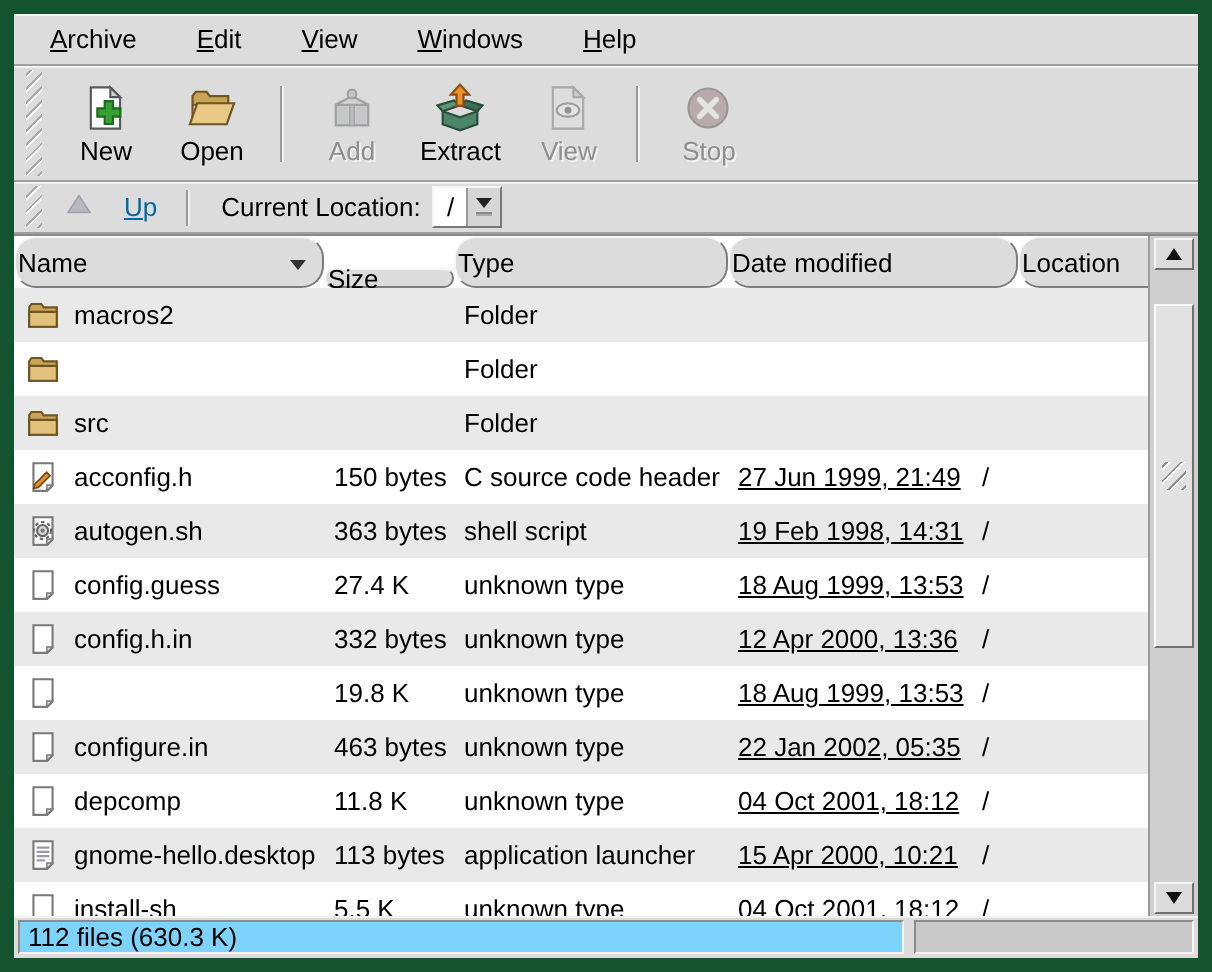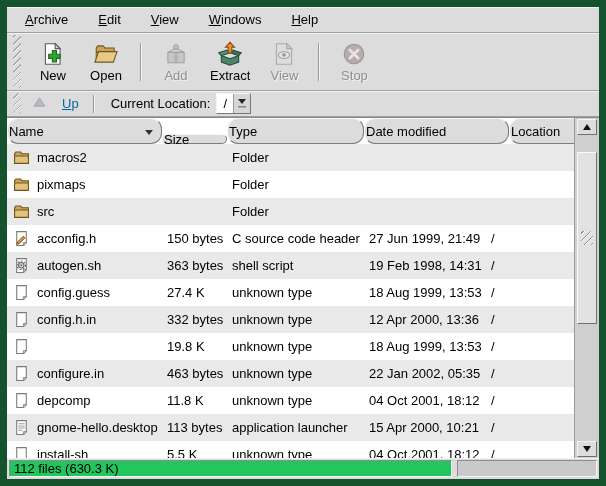--- a/index.html
+++ b/index.html
@@ -67,39 +67,39 @@
 
   .rows { flex:1; overflow:hidden; background:#fff; position:relative; }
   .row { height:27px; position:relative; background:#fff; }
   .row.odd { background: var(--row-alt, #e9e9e9); }
   .cell { position:absolute; top:0; height:27px; display:flex; align-items:center; white-space:nowrap; font-size:13px; }
   .cell.icon { left:6px; width:18px; }
   .cell.icon svg { width:17px; height:17px; }
   .cell.name { left:30px; }
   .cell.size { left:160px; }
   .cell.type { left:225px; }
-  .cell.date { left:362px; }
+  .cell.date { left:362px;text-decoration:underline; }
   .cell.loc  { left:484px; }
 
   
   .vscroll { width:25px; flex:none; background:#cfcfcf; border-left:1px solid #9a9a9a; position:relative; }
   .sb-btn { position:absolute; left:2px; right:2px; height:16px;
     background: var(--chrome, #dcdcdc); border:1px solid; border-color:#f5f5f5 #6f6f6f #6f6f6f #f5f5f5;
     display:flex; align-items:center; justify-content:center; }
   .sb-up { top:1px; } .sb-down { bottom:1px; }
   .tri-up { width:0; height:0; border-left:4px solid transparent; border-right:4px solid transparent; border-bottom:6px solid #111; }
   .tri-down { width:0; height:0; border-left:4px solid transparent; border-right:4px solid transparent; border-top:6px solid #111; }
   .sb-thumb { position:absolute; left:2px; right:2px; top:34px; height:172px;
     background:#e2e2e2; border:1px solid; border-color:#fafafa #707070 #707070 #fafafa; }
   .sb-thumb::after { content:""; position:absolute; left:3px; right:3px; top:78px; height:14px;
     background: repeating-linear-gradient(315deg, #fdfdfd 0 1px, #8f8f8f 1px 2px, transparent 2px 5px); }
 
   
   .statusbar { height:21px; flex:none; display:flex; gap:5px; padding:1px 2px 2px 2px; background:var(--chrome,#dcdcdc); border-top:1px solid #f2f2f2; align-items:stretch; }
-  .status-left { flex:1; border:1px solid; border-color:#8d8d8d #f6f6f6 #f6f6f6 #8d8d8d; background:#22c55e; display:flex; align-items:center; padding-left:4px; font-size:13px; }
+  .status-left { flex:1; border:1px solid; border-color:#8d8d8d #f6f6f6 #f6f6f6 #8d8d8d; background:#7dd3fc; display:flex; align-items:center; padding-left:4px; font-size:13px; }
   .status-right { width:140px; border:1px solid; border-color:#8d8d8d #f6f6f6 #f6f6f6 #8d8d8d; background:#c9c9c9; }
 </style>
 </head>
 <body>
 
 <div class="window">
 
   <div class="bar menubar">
     <span class="menu-item">Archive</span>
     <span class="menu-item">Edit</span>
@@ -225,21 +225,20 @@
             <span class="cell date"></span>
             <span class="cell loc"></span>
           </div>
           <div class="row even">
             <span class="cell icon">
               <svg viewBox="0 0 16 16">
                 <path d="M1.5 13.5 V4.3 L2.6 2.8 h4.6 l1.1 1.6 h6.2 v9.1 z" fill="#c9a55a" stroke="#6e5620"></path>
                 <path d="M1.5 13.5 v-7 h13 v7 z" fill="#e3c27d" stroke="#6e5620"></path>
               </svg>
             </span>
-            <span class="cell name">pixmaps</span>
             <span class="cell size"></span>
             <span class="cell type">Folder</span>
             <span class="cell date"></span>
             <span class="cell loc"></span>
           </div>
           <div class="row odd">
             <span class="cell icon">
               <svg viewBox="0 0 16 16">
                 <path d="M1.5 13.5 V4.3 L2.6 2.8 h4.6 l1.1 1.6 h6.2 v9.1 z" fill="#c9a55a" stroke="#6e5620"></path>
                 <path d="M1.5 13.5 v-7 h13 v7 z" fill="#e3c27d" stroke="#6e5620"></path>

